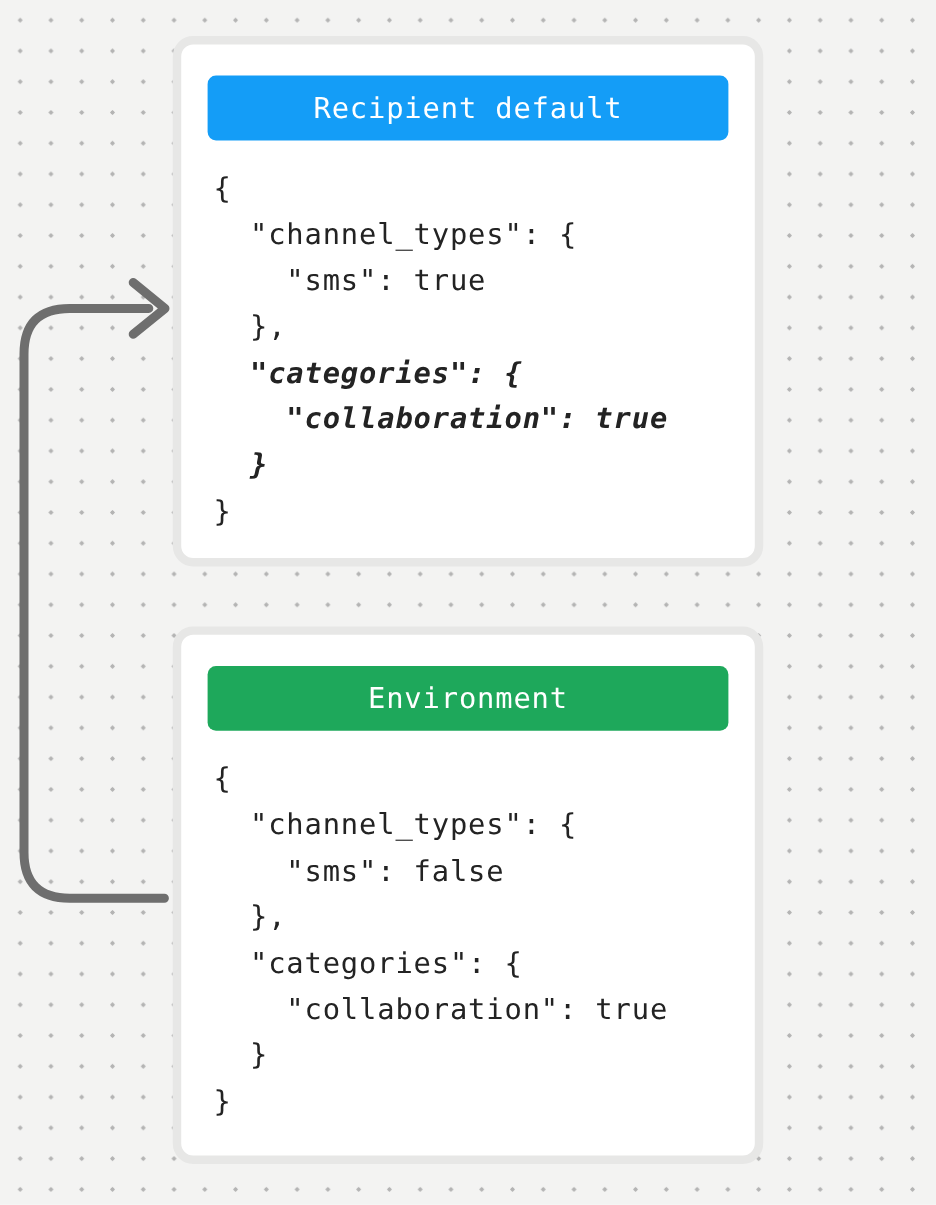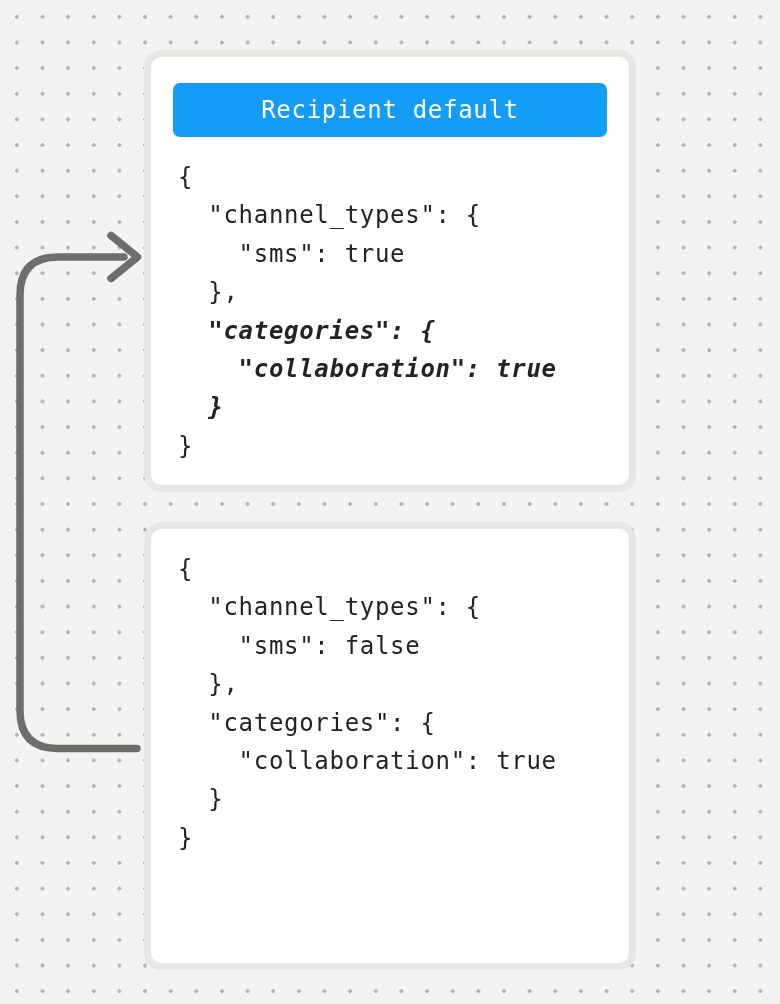--- a/index.html
+++ b/index.html
@@ -31,21 +31,21 @@
   }
   .card {
     position: absolute;
     left: 144px;
     width: 492px;
     box-sizing: border-box;
     background: #ffffff;
     border: 7px solid #e7e7e6;
     border-radius: 17px;
   }
-  .card-1 { top: 50px;  height: 442px; }
+  .card-1 { top: 30px;  height: 442px; }
   .card-2 { top: 522px; height: 448px; }
   .card-header {
     margin: 26px 22px 0 22px;
     height: 54px;
     border-radius: 7px;
     display: flex;
     align-items: center;
     justify-content: center;
   }
   .card-header span {
@@ -92,20 +92,23 @@
         <div class="code-line">    "sms": true</div>
         <div class="code-line">  },</div>
         <div class="code-line emphasis">  "categories": {</div>
         <div class="code-line emphasis">    "collaboration": true</div>
         <div class="code-line emphasis">  }</div>
         <div class="code-line">}</div>
       </div>
   </div>
 
   <div class="card card-2">
+    <div class="card-header" style="background: rgb(30, 168, 91);">
+      <span>Environment</span>
+    </div>
     <div class="code">
         <div class="code-line">{</div>
         <div class="code-line">  "channel_types": {</div>
         <div class="code-line">    "sms": false</div>
         <div class="code-line">  },</div>
         <div class="code-line">  "categories": {</div>
         <div class="code-line">    "collaboration": true</div>
         <div class="code-line">  }</div>
         <div class="code-line">}</div>
       </div>

